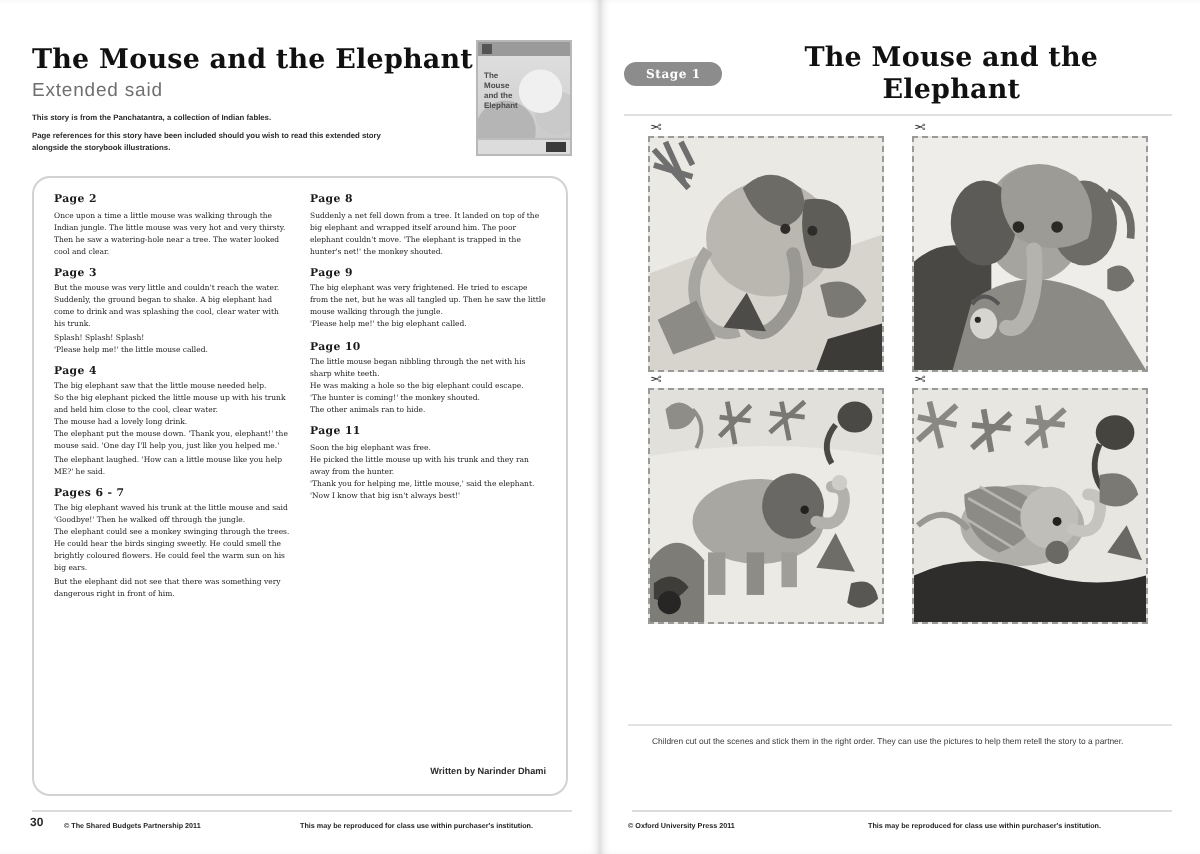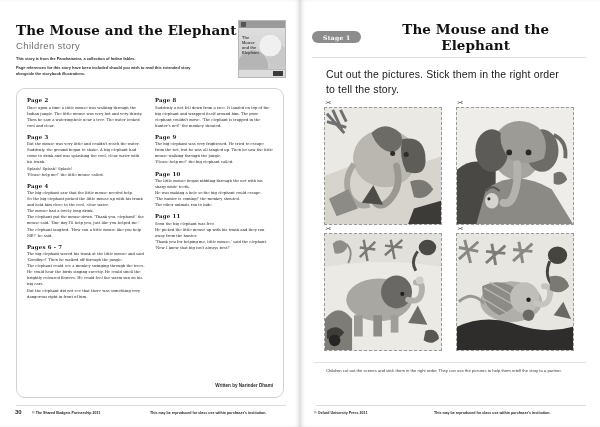--- a/index.html
+++ b/index.html
@@ -233,21 +233,21 @@
   }
 </style>
 </head>
 <body>
 
 <div class="spread">
 
   <div class="page left">
     <div class="lp-inner">
       <div class="lp-title">The Mouse and the Elephant</div>
-      <div class="lp-sub">Children story</div>
+      <div class="lp-sub">Extended said</div>
       <div class="lp-intro">
         <p>This story is from the Panchatantra, a collection of Indian fables.</p>
         <p>Page references for this story have been included should you wish to read this extended story alongside the storybook illustrations.</p>
       </div>
     </div>
 
     <div class="book-thumb">
       <div class="bt-band"></div>
       <div class="bt-tag"></div>
       <div class="bt-art"></div>
@@ -295,21 +295,20 @@
   </div>
 
   <div class="page right">
     <div class="rp-inner">
       <div class="rp-head">
         <div class="stage-badge">Stage 1</div>
         <div class="rp-title">The Mouse and the Elephant</div>
       </div>
       <div class="rp-rule"></div>
 
-      <div class="rp-instr">Cut out the pictures. Stick them in the right order to tell the story.</div>
 
       <div class="pic-grid">
 
         <div class="pic-cell">
           <div class="scissors">✂</div>
           <div class="pic-frame">
             <svg viewBox="0 0 120 120" preserveAspectRatio="none">
               <rect width="120" height="120" fill="#ebe9e4"></rect>
               <path d="M0 70 L40 55 L85 62 L120 50 L120 120 L0 120 Z" fill="#d6d4cd"></path>
               <path d="M2 6 L20 26 M2 14 L22 20 M8 2 L18 24 M16 2 L22 14" stroke="#6f6f6f" stroke-width="3" fill="none"></path>

